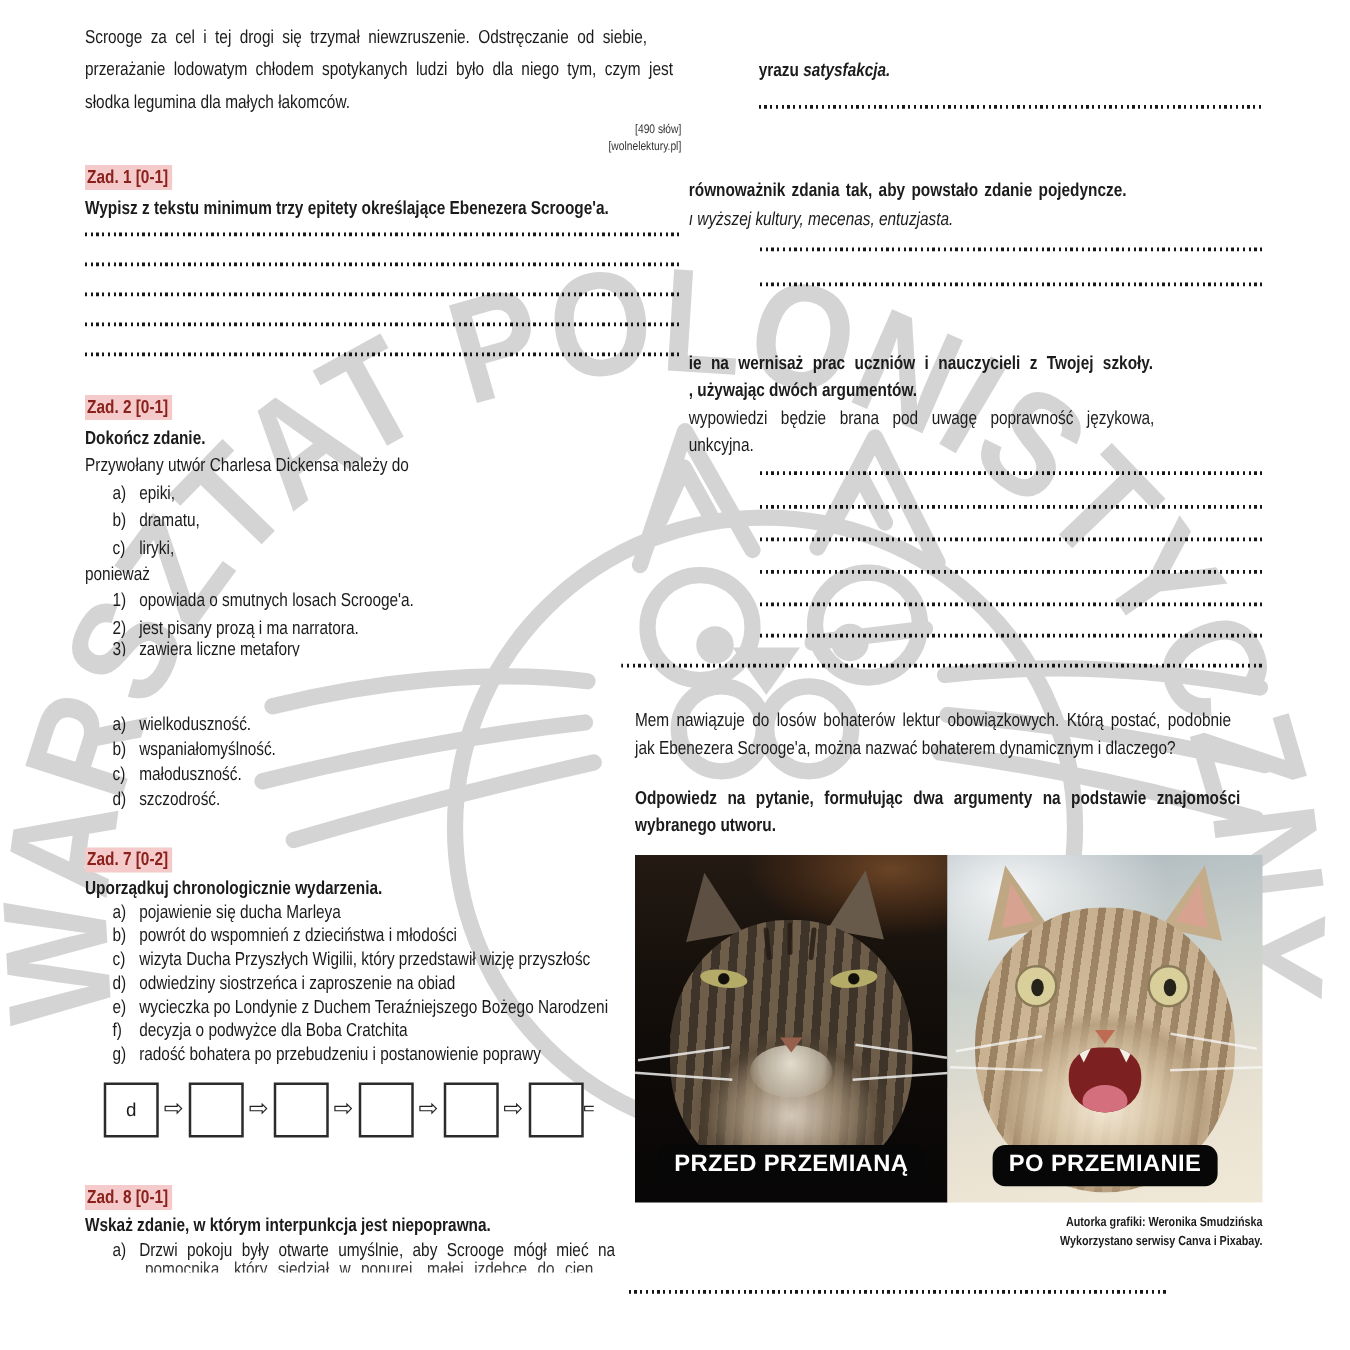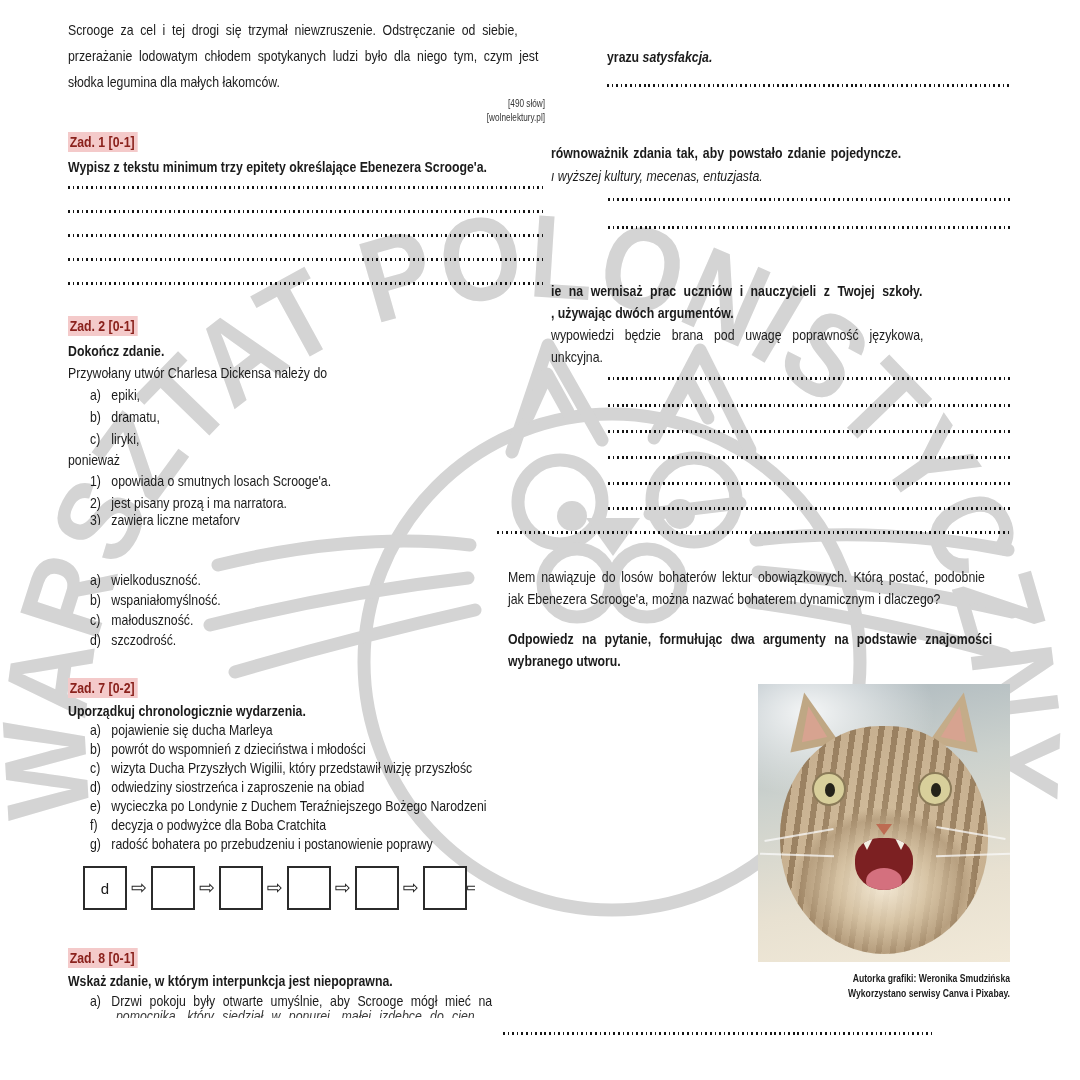--- a/index.html
+++ b/index.html
@@ -153,21 +153,21 @@
       <span class="arrow">⇨</span>
       <div class="sqbox"></div>
       <span class="arrow">⇨</span>
       <div class="sqbox"></div>
       <div class="clip" style="position:relative;width:8px;height:44px;"><span class="arrow" style="margin:0;">⇨</span></div>
     </div>
 
     <div class="abs cx" style="left:68px;top:948px;"><span class="zad">Zad. 8 [0-1]</span></div>
     <div class="t abs b cx" style="left:68px;top:971px;">Wskaż zdanie, w którym interpunkcja jest niepoprawna.</div>
     <div class="t abs cx" style="left:90px;top:991px;word-spacing:5px;"><span class="key">a)</span><span>Drzwi pokoju były otwarte umyślnie, aby Scrooge mógł mieć na</span></div>
-    <div class="clip" style="left:116px;top:1008px;width:430px;height:10px;font-style:italic;">
+    <div class="clip" style="left:116px;top:1008px;width:430px;height:10px;">
       <div class="t cx" style="line-height:15px;word-spacing:6px;color:#3a3a3a;">pomocnika, który siedział w ponurej, małej izdebce do cien</div>
     </div>
 
     <div class="t abs b cx" style="left:607px;top:47px;"><span>yrazu </span><span class="i">satysfakcja.</span></div>
     <div class="dot" style="left:607px;top:84px;width:405px;"></div>
 
     <div class="t abs b cx" style="left:551px;top:143px;word-spacing:2px;">równoważnik zdania tak, aby powstało zdanie pojedyncze.</div>
     <div class="t abs i cx" style="left:551px;top:166px;">ı wyższej kultury, mecenas, entuzjasta.</div>
     <div class="dot" style="left:608px;top:198px;width:404px;"></div>
     <div class="dot" style="left:608px;top:226px;width:404px;"></div>
@@ -185,20 +185,37 @@
     <div class="dot" style="left:608px;top:507px;width:404px;"></div>
     <div class="dot" style="left:497px;top:531px;width:515px;"></div>
 
     <div class="t abs cx" style="left:508px;top:567px;word-spacing:3px;">Mem nawiązuje do losów bohaterów lektur obowiązkowych. Którą postać, podobnie</div>
     <div class="t abs cx" style="left:508px;top:589px;">jak Ebenezera Scrooge'a, można nazwać bohaterem dynamicznym i dlaczego?</div>
     <div class="t abs b cx" style="left:508px;top:629px;word-spacing:6px;">Odpowiedz na pytanie, formułując dwa argumenty na podstawie znajomości</div>
     <div class="t abs b cx" style="left:508px;top:651px;">wybranego utworu.</div>
 
     <div class="meme">
 
+      <div class="photo" id="ph-l">
+        <div class="ear" style="left:36px;top:14px;border-left:24px solid transparent;border-right:22px solid transparent;border-bottom:52px solid #5d5042;transform:rotate(-10deg);"></div>
+        <div class="ear" style="left:158px;top:12px;border-left:22px solid transparent;border-right:24px solid transparent;border-bottom:52px solid #675a4a;transform:rotate(10deg);"></div>
+        <div class="hl"></div>
+        <div class="fsL" style="left:104px;top:58px;transform:rotate(-6deg);"></div>
+        <div class="fsL" style="left:122px;top:54px;"></div>
+        <div class="fsL" style="left:140px;top:58px;transform:rotate(6deg);"></div>
+        <div class="eyeL" style="left:52px;transform:rotate(7deg);"></div>
+        <div class="eyeL" style="left:156px;transform:rotate(-7deg);"></div>
+        <div class="muzL"></div>
+        <div class="noseL"></div>
+        <div class="wh" style="left:2px;top:158px;width:74px;transform:rotate(-8deg);"></div>
+        <div class="wh" style="left:0px;top:176px;width:78px;transform:rotate(4deg);"></div>
+        <div class="wh" style="left:176px;top:156px;width:74px;transform:rotate(8deg);"></div>
+        <div class="wh" style="left:174px;top:176px;width:78px;transform:rotate(-4deg);"></div>
+        <div class="pill">PRZED PRZEMIANĄ</div>
+      </div>
 
       <div class="photo" id="ph-r">
         <div class="ear" style="left:26px;top:8px;border-left:26px solid transparent;border-right:24px solid transparent;border-bottom:56px solid #bfa784;transform:rotate(-12deg);"></div>
         <div class="ear" style="left:40px;top:22px;border-left:14px solid transparent;border-right:12px solid transparent;border-bottom:34px solid #d7a390;transform:rotate(-12deg);"></div>
         <div class="ear" style="left:176px;top:8px;border-left:24px solid transparent;border-right:26px solid transparent;border-bottom:56px solid #c4ac89;transform:rotate(12deg);"></div>
         <div class="ear" style="left:186px;top:22px;border-left:12px solid transparent;border-right:14px solid transparent;border-bottom:34px solid #d7a390;transform:rotate(12deg);"></div>
         <div class="hr"></div>
         <div class="eyeR" style="left:54px;">
             <div class="pupR"></div>
           </div>
@@ -208,20 +225,21 @@
         <div class="noseR"></div>
         <div class="mouthR">
           <div class="tooth" style="left:6px;"></div>
           <div class="tooth" style="right:6px;"></div>
           <div class="tongue"></div>
         </div>
         <div class="whd" style="left:6px;top:150px;width:70px;transform:rotate(-10deg);"></div>
         <div class="whd" style="left:2px;top:170px;width:74px;transform:rotate(2deg);"></div>
         <div class="whd" style="left:178px;top:148px;width:70px;transform:rotate(10deg);"></div>
         <div class="whd" style="left:178px;top:170px;width:74px;transform:rotate(-2deg);"></div>
+        <div class="pill">PO PRZEMIANIE</div>
       </div>
     </div>
 
     <div class="credits cxr">
       <div>Autorka grafiki: Weronika Smudzińska</div>
       <div>Wykorzystano serwisy Canva i Pixabay.</div>
     </div>
 
     <div class="dot" style="left:503px;top:1032px;width:432px;"></div>
 

